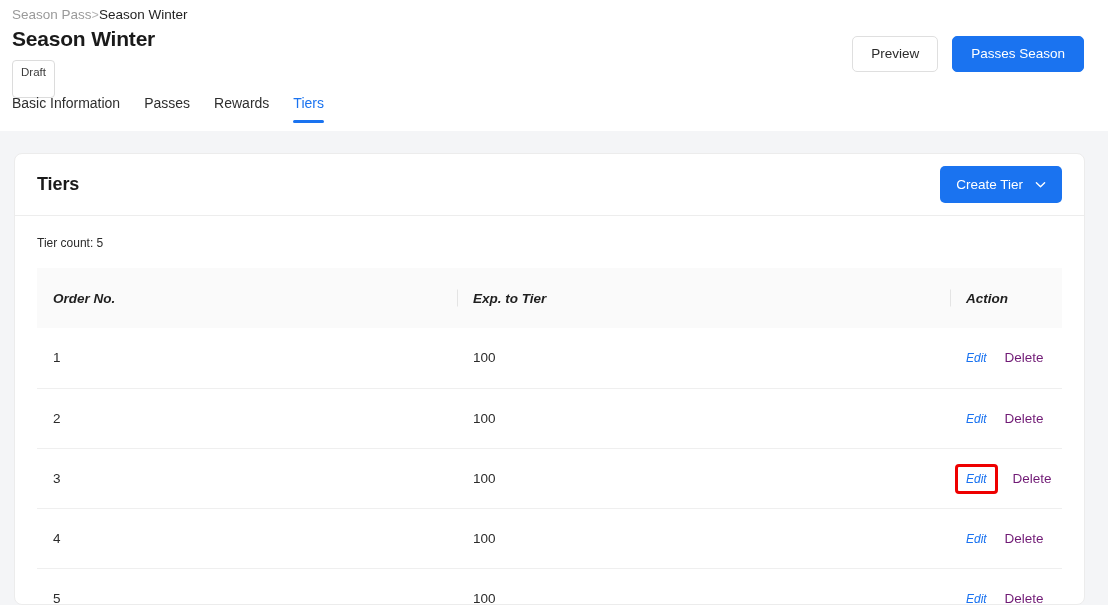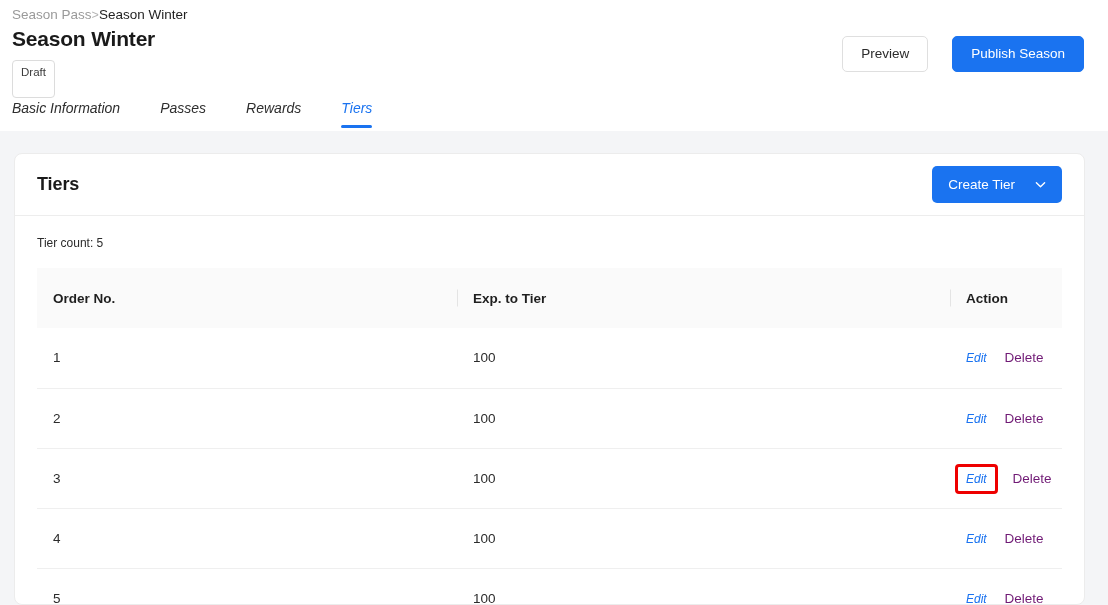--- a/index.html
+++ b/index.html
@@ -70,21 +70,21 @@
     background: #ffffff;
     color: #3c3c3c;
     font-size: 11.5px;
     line-height: 12px;
     padding: 5px 8px 19px 8px;
   }
 
   .header-actions {
     display: flex;
     align-items: center;
-    gap: 24px;
+    gap: 14px;
     padding-top: 12px;
   }
 
   .btn {
     font-family: "Liberation Sans", sans-serif;
     font-size: 13.5px;
     border-radius: 5px;
     cursor: pointer;
     white-space: nowrap;
     line-height: 1;
@@ -103,24 +103,23 @@
     color: #ffffff;
     padding: 10px 18px;
   }
 
   
   .tabs {
     position: absolute;
     left: 12px;
     bottom: 0;
     display: flex;
-    align-items: center;
-    gap: 40px;
+    align-items: flex-start;
+    gap: 24px;
     height: 36px;
-    font-style: italic;
   }
   .tab {
     position: relative;
     font-size: 14px;
     color: #2e2e2e;
     cursor: pointer;
     padding-bottom: 11px;
     line-height: 16px;
   }
   .tab.active { color: #1a73f0; }
@@ -160,21 +159,21 @@
   .card-title {
     font-size: 18px;
     font-weight: bold;
     color: #1a1a1a;
     letter-spacing: -0.1px;
   }
 
   .btn-create {
     display: inline-flex;
     align-items: center;
-    gap: 20px;
+    gap: 12px;
     background: #1a73f0;
     border: none;
     color: #ffffff;
     font-size: 13.5px;
     border-radius: 5px;
     padding: 11px 16px;
     cursor: pointer;
     font-family: "Liberation Sans", sans-serif;
   }
   .chevron-down {
@@ -202,20 +201,21 @@
   table.tiers-table thead tr { background: #fafafa; }
 
   table.tiers-table th {
     text-align: left;
     font-size: 13.5px;
     font-weight: bold;
     color: #1f1f1f;
     padding: 20px 0 20px 16px;
     position: relative;
     height: 60px;
+    font-style: italic;
   }
   table.tiers-table th + th::before {
     content: "";
     position: absolute;
     left: 0;
     top: 50%;
     transform: translateY(-50%);
     width: 1px;
     height: 17px;
     background: #e4e4e4;
@@ -273,21 +273,21 @@
   </div>
 
   <div class="title-row">
     <div class="title-block">
       <div class="page-title">Season Winter</div>
       <div class="status-badge">Draft</div>
     </div>
 
     <div class="header-actions">
       <button class="btn btn-secondary">Preview</button>
-      <button class="btn btn-primary">Publish Season</button>
+      <button class="btn btn-primary">Passes Season</button>
     </div>
   </div>
 
   <div class="tabs">
     <div class="tab">
       <span>Basic Information</span>
     </div>
     <div class="tab">
       <span>Passes</span>
     </div>

